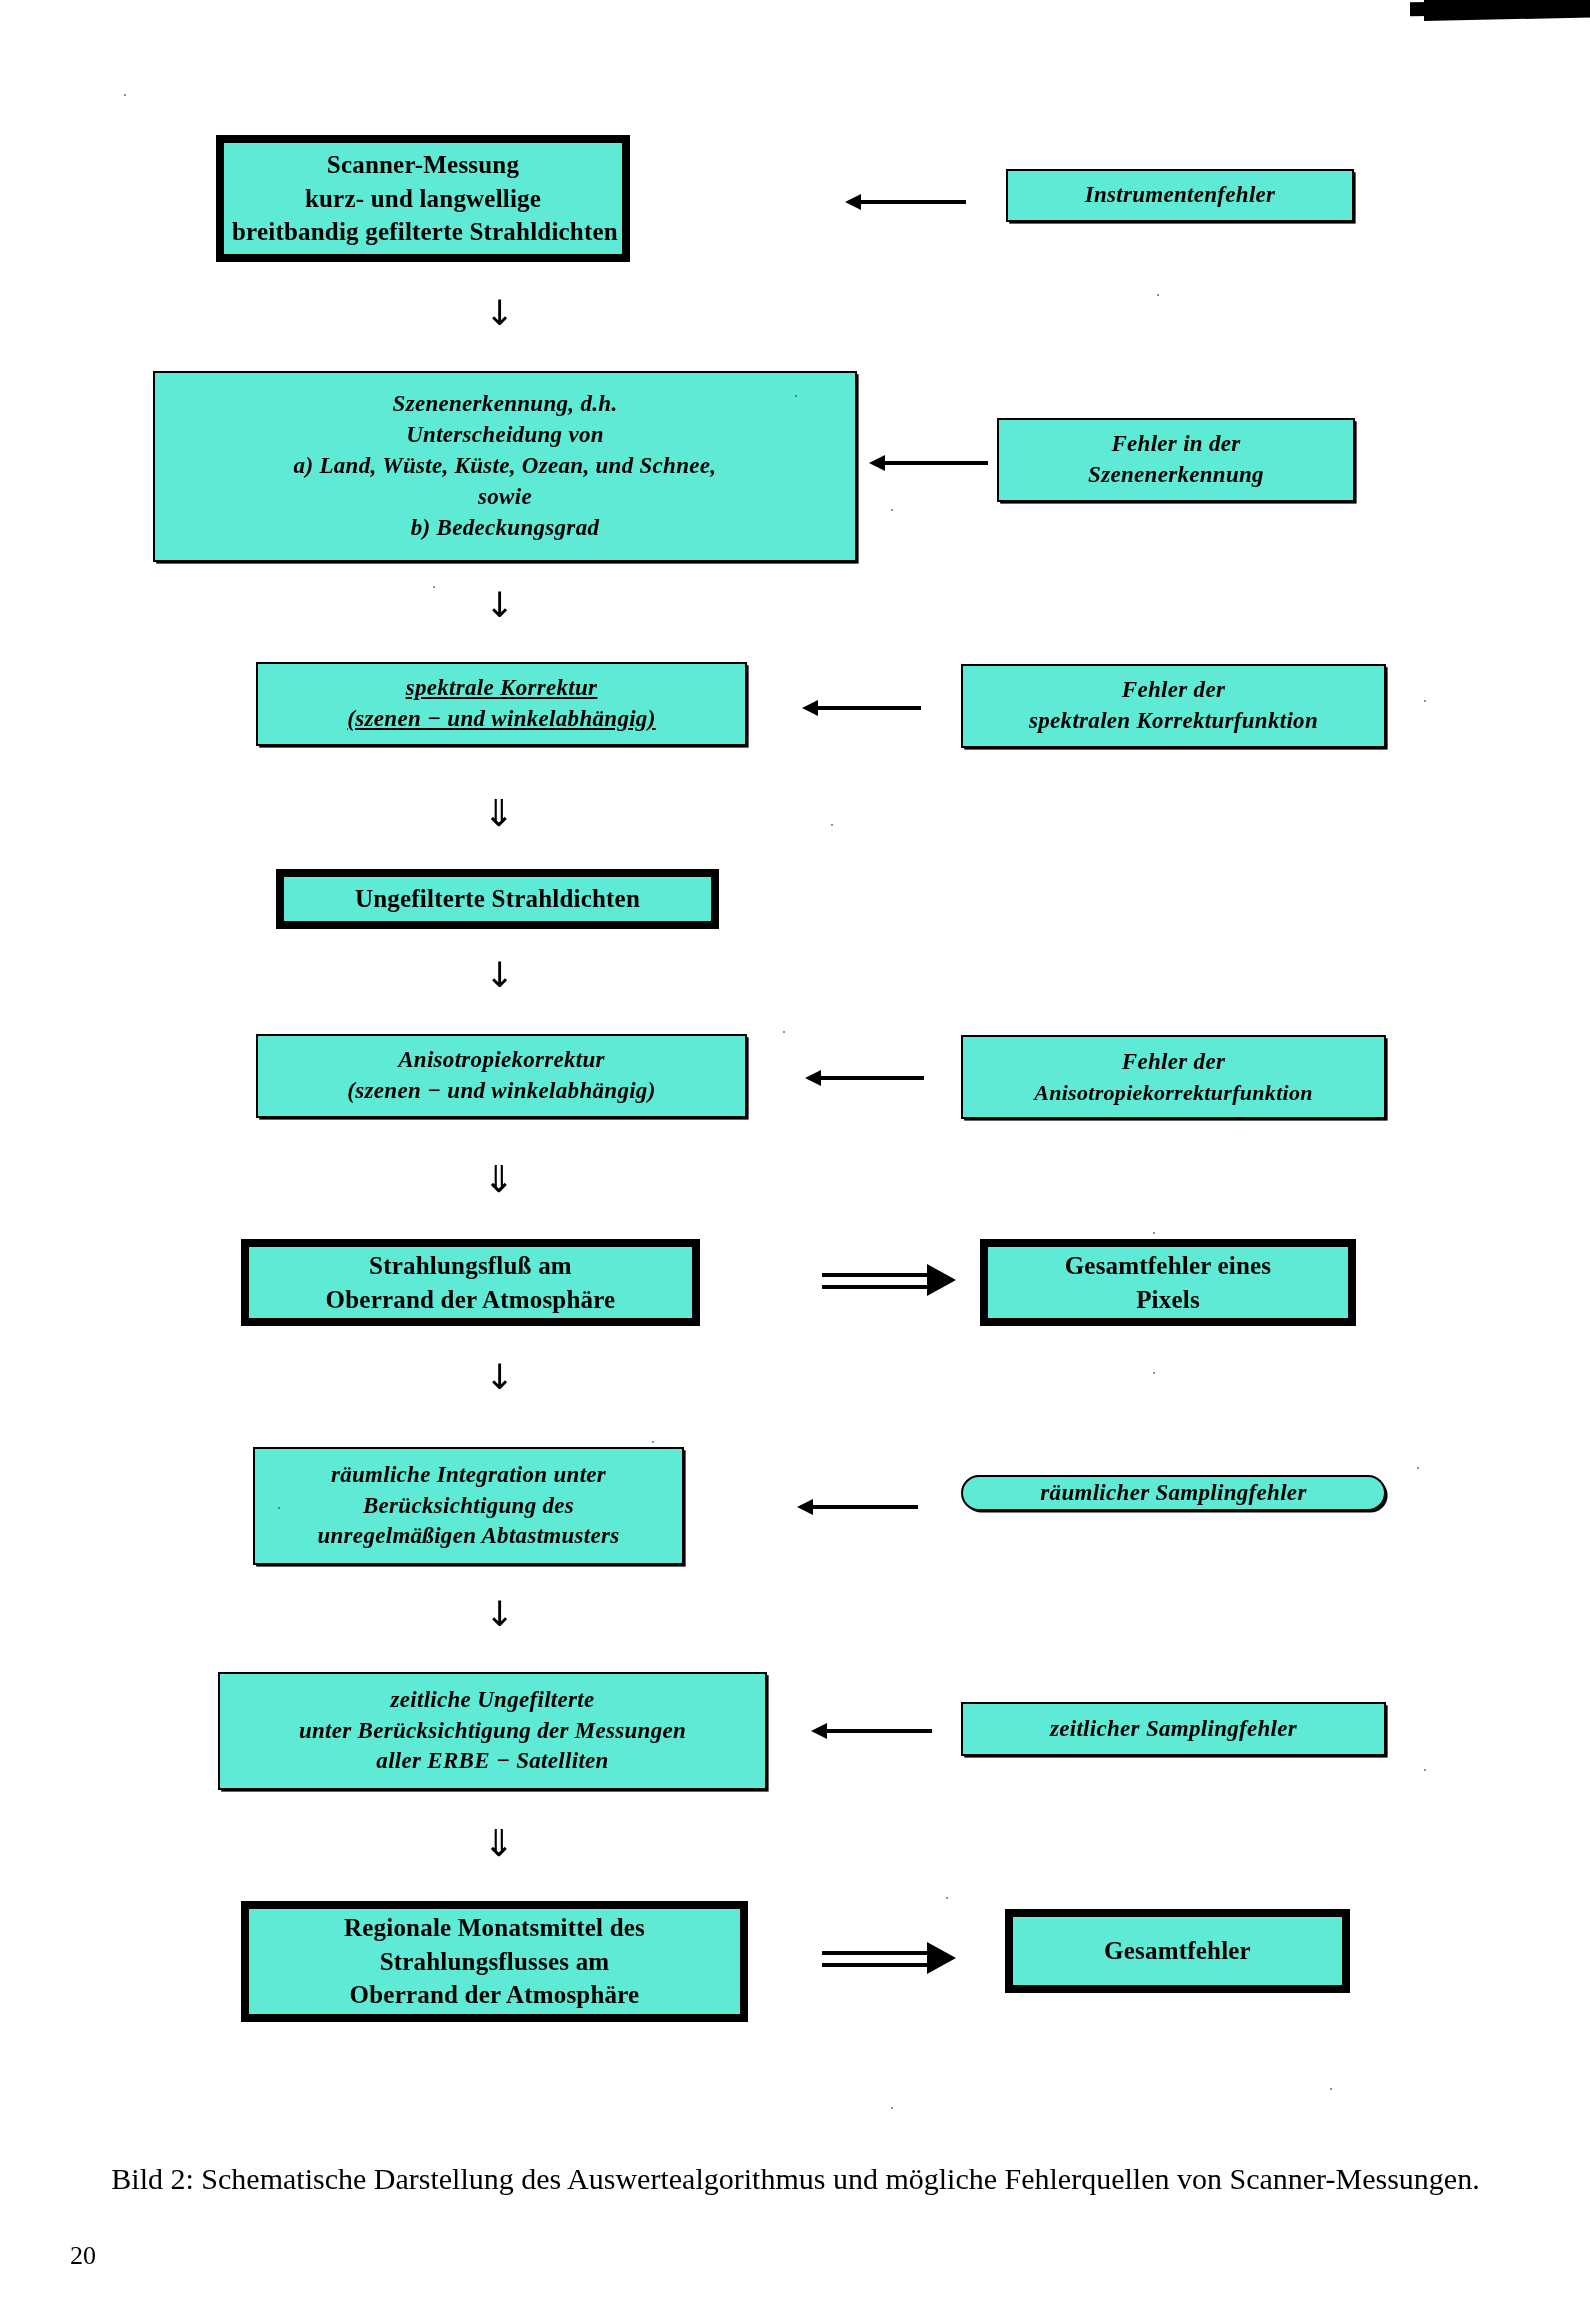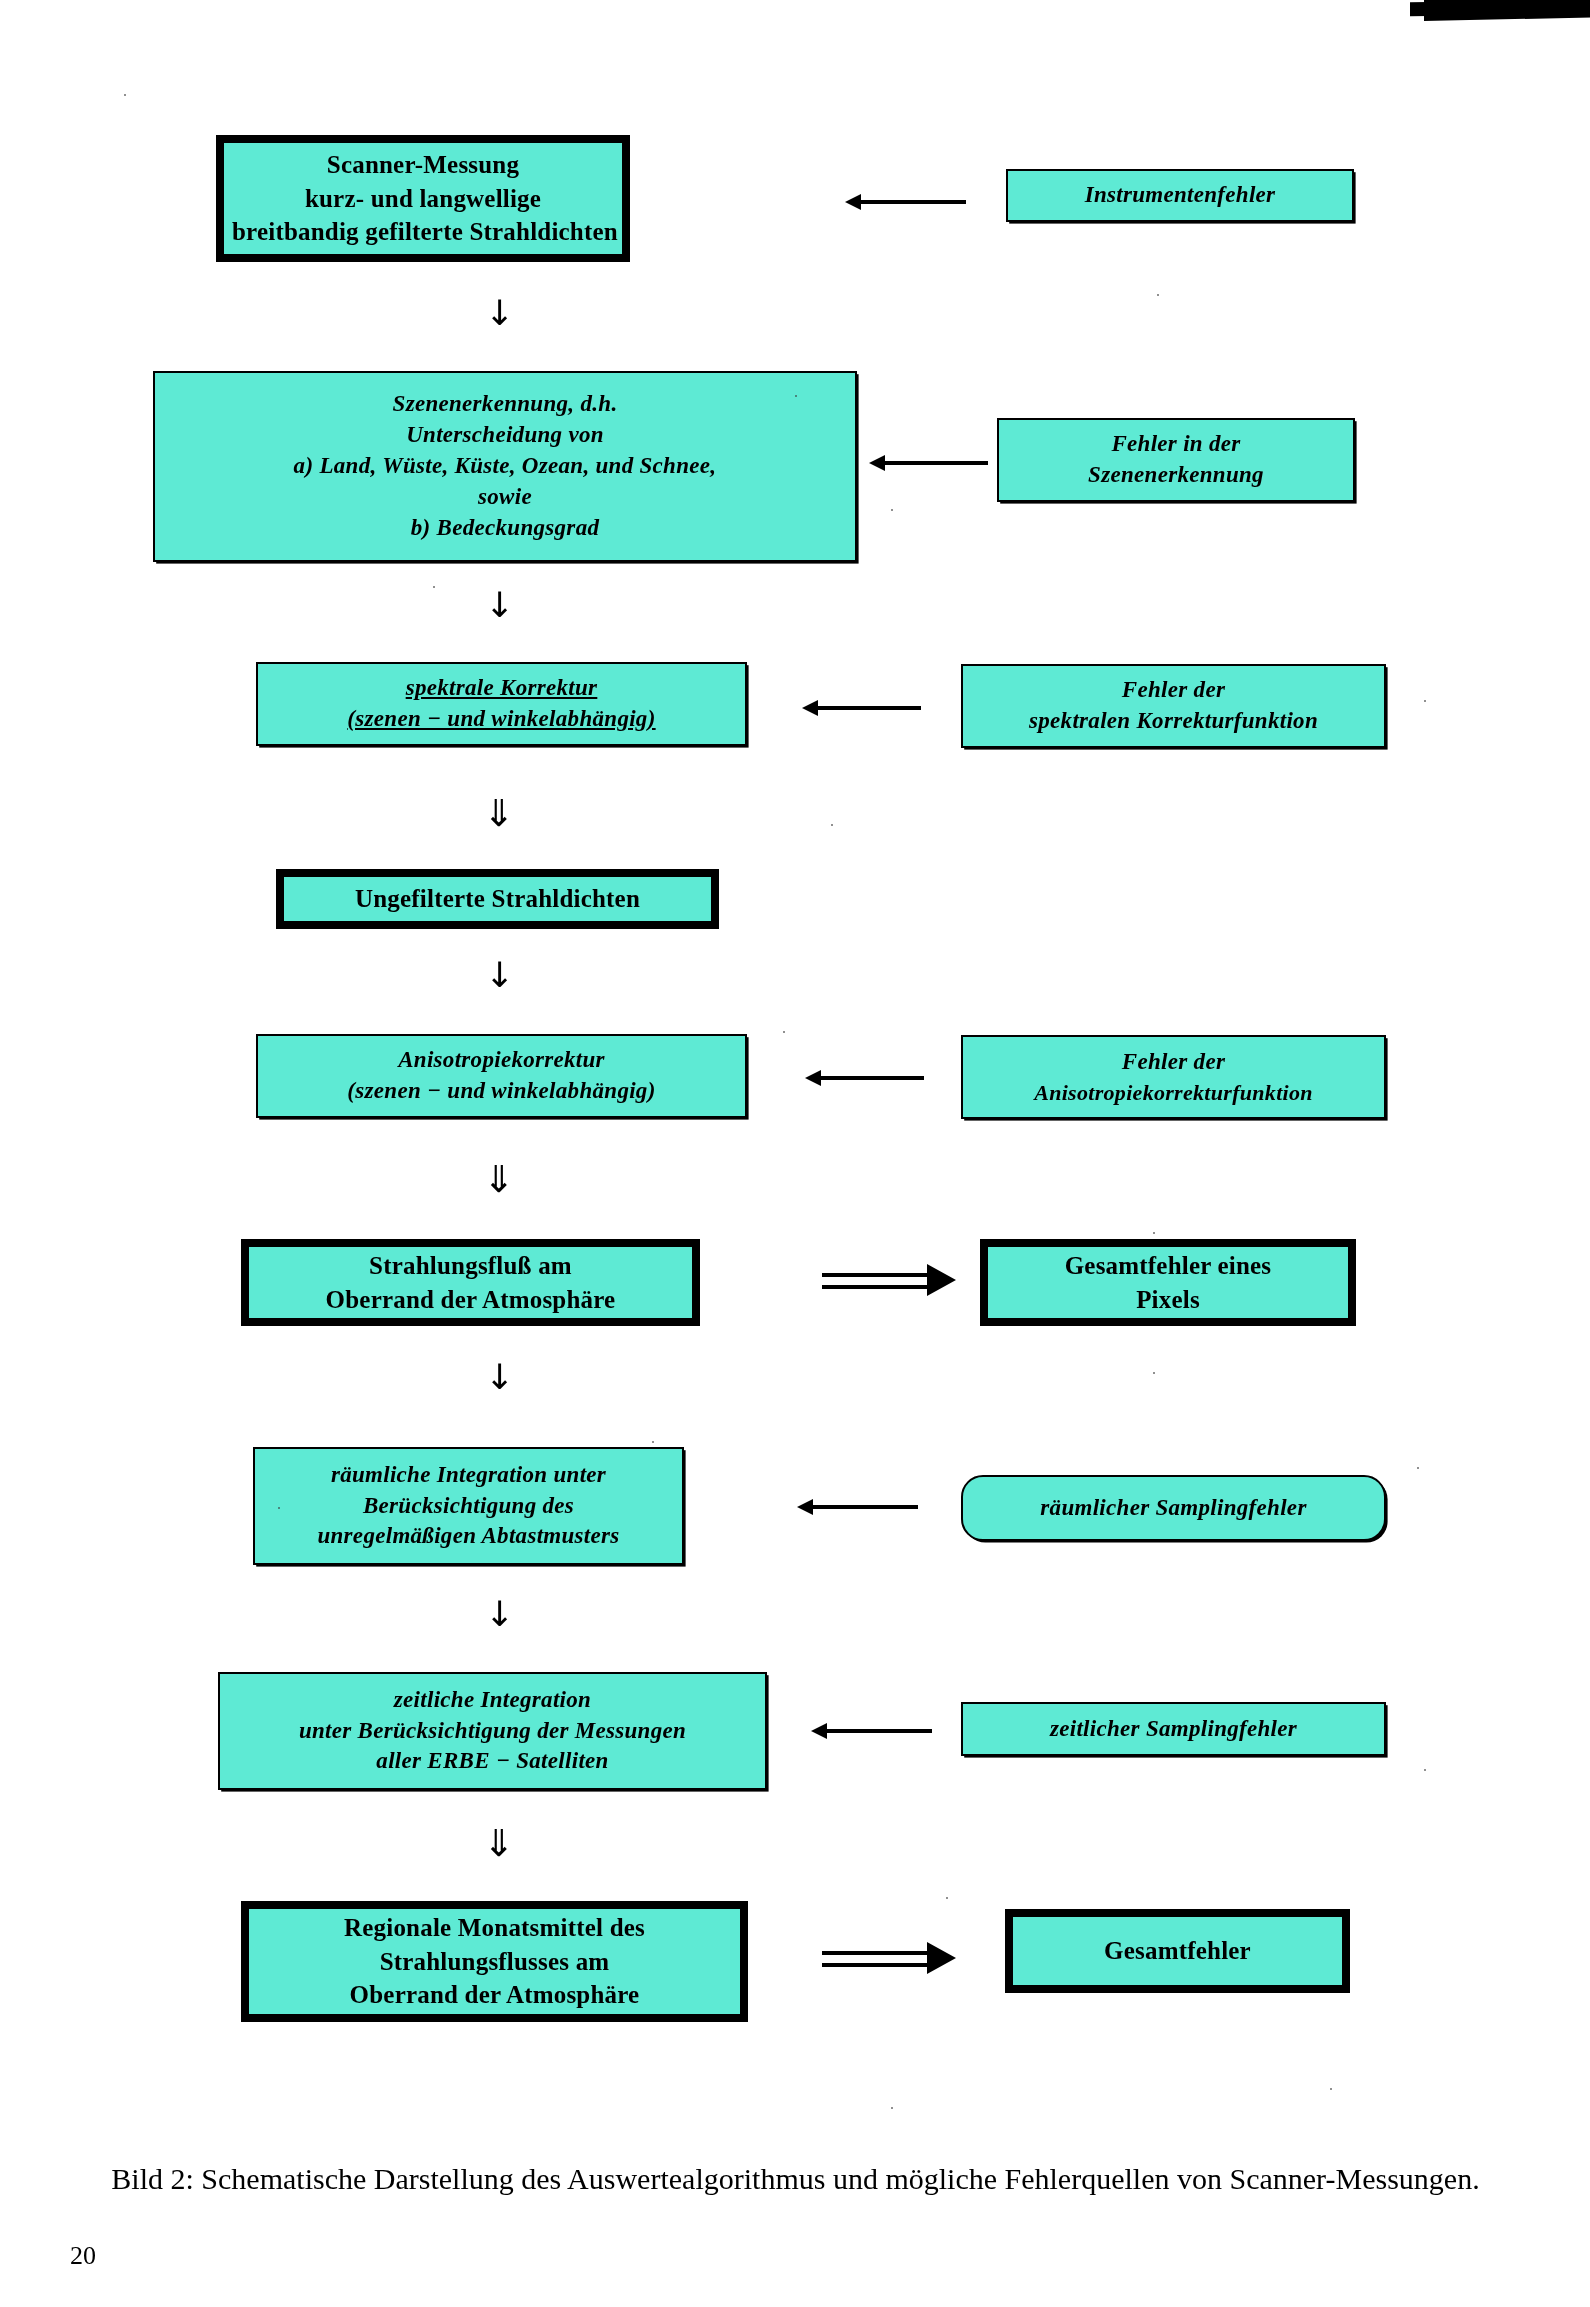--- a/index.html
+++ b/index.html
@@ -312,31 +312,31 @@
       <span class="ln italic">Berücksichtigung des</span>
       <span class="ln italic">unregelmäßigen Abtastmusters</span>
     </div>
   </div>
 
   <div class="arrow-left" style="left:797px; top:1499px; width:121px;">
     <span class="head"></span>
     <span class="shaft"></span>
   </div>
 
-  <div class="box thin" style="left:961px; top:1475px; width:425px; height:66px;border-radius:22px;">
+  <div class="box thin" style="left:961px; top:1475px; width:425px; height:36px;border-radius:22px;">
     <div class="lines">
       <span class="ln italic">räumlicher Samplingfehler</span>
     </div>
   </div>
 
   <div class="arrow arrow-down" style="left:485px; top:1597px;">↓</div>
 
   <div class="box thin" style="left:218px; top:1672px; width:549px; height:118px;">
     <div class="lines">
-      <span class="ln italic">zeitliche Integration</span>
+      <span class="ln italic">zeitliche Ungefilterte</span>
       <span class="ln italic">unter Berücksichtigung der Messungen</span>
       <span class="ln italic">aller ERBE − Satelliten</span>
     </div>
   </div>
 
   <div class="arrow-left" style="left:811px; top:1723px; width:121px;">
     <span class="head"></span>
     <span class="shaft"></span>
   </div>
 

